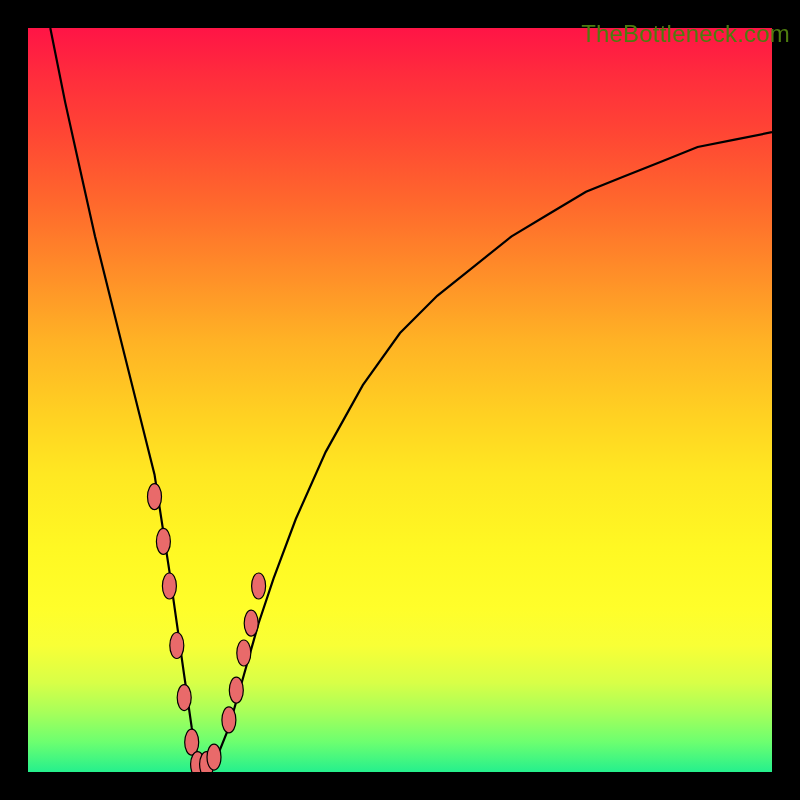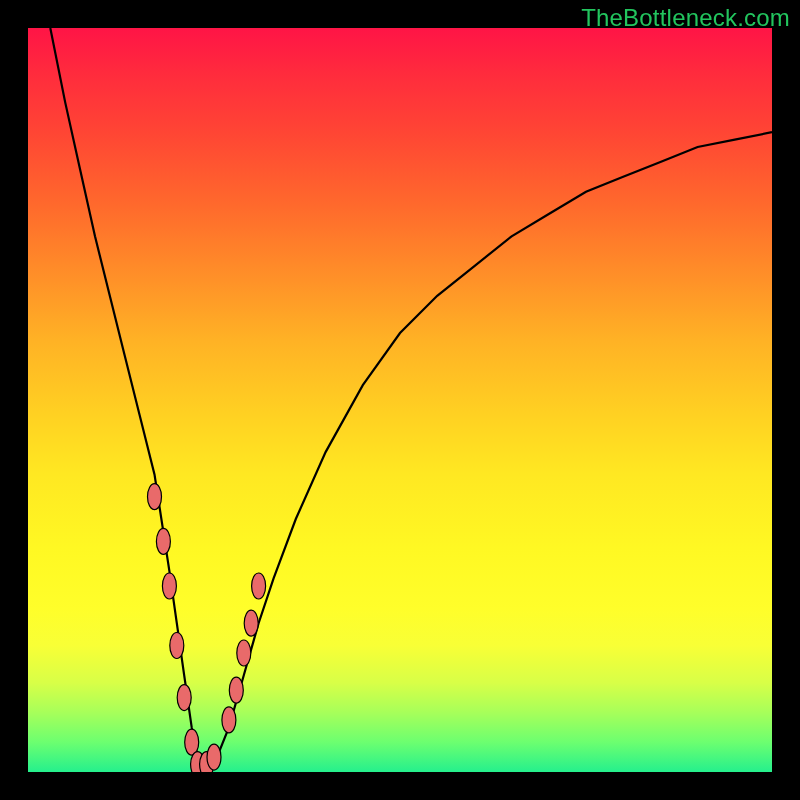--- a/index.html
+++ b/index.html
@@ -39,23 +39,23 @@
       #fffe2a 78%,
       #f8ff36 83%,
       #d8ff47 88%,
       #a7ff5a 92%,
       #6cff70 96%,
       #25f08d 100%
     );
   }
   .watermark {
     position: absolute;
-    top: 4px;
+    top: 20px;
     right: 10px;
-    color: #22c55e;
+    color: #4d7c0f;
     font-size: 24px;
     font-weight: 400;
     letter-spacing: 0.2px;
     user-select: none;
   }
   svg.curve {
     position: absolute;
     left: 0;
     top: 0;
     width: 744px;

